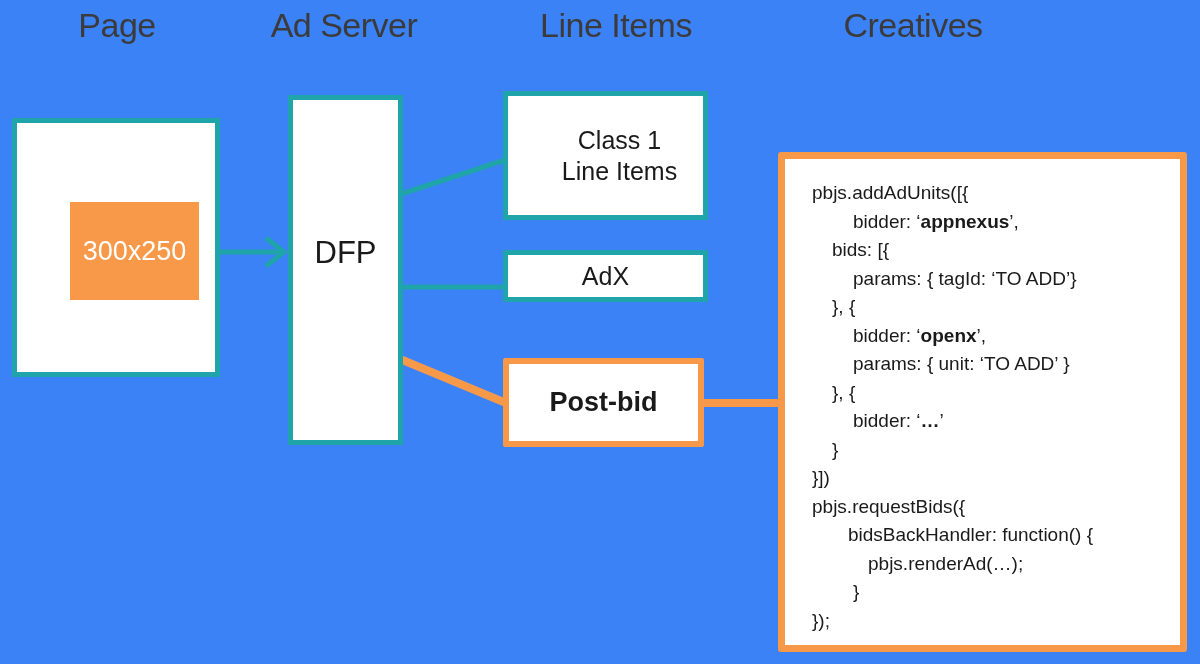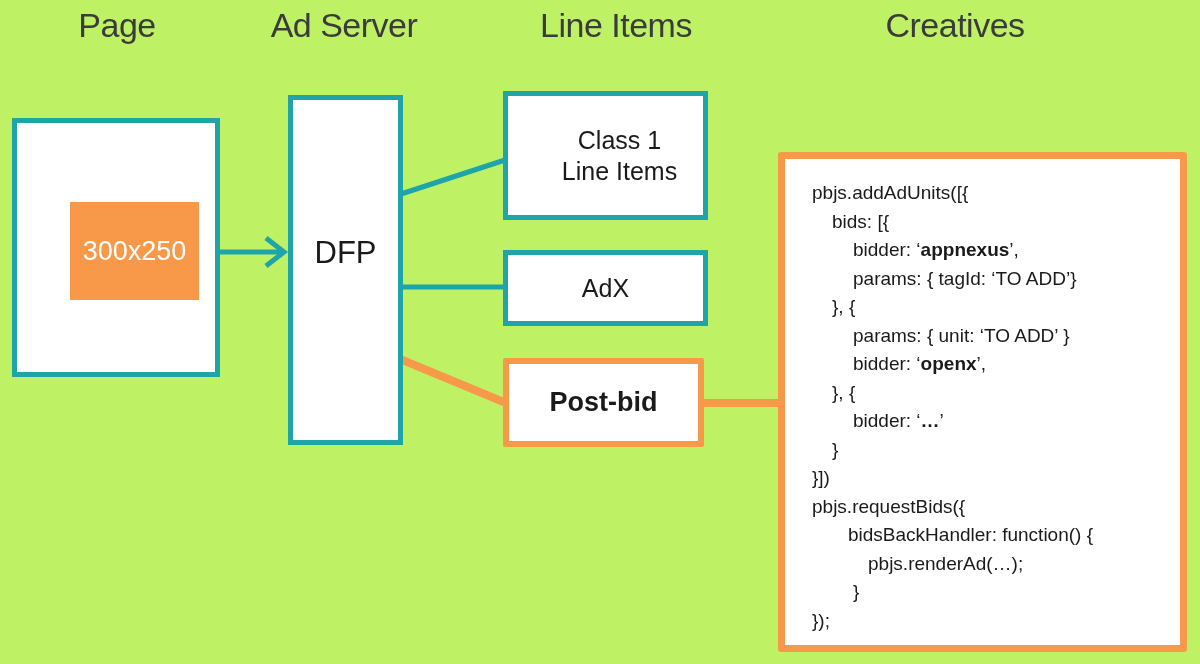--- a/index.html
+++ b/index.html
@@ -1,55 +1,55 @@
 <!DOCTYPE html>
 <html><head>
 <meta charset="utf-8">
 <style>
   html,body{margin:0;padding:0;background:#ffffff;}
   #stage{
-    position:relative;width:1200px;height:664px;background:#bef264;
+    position:relative;width:1200px;height:664px;background:#3b82f6;
     font-family:"Liberation Sans",sans-serif;overflow:hidden;
   }
   .col-header{
     position:absolute;top:6px;transform:translateX(-50%);
     font-size:34px;color:#3b3b3b;letter-spacing:-0.5px;white-space:nowrap;
   }
   .tealbox{position:absolute;border:5px solid #1ea4a9;background:#ffffff;box-sizing:border-box;}
   .orangebox{position:absolute;border:6px solid #f8994a;background:#ffffff;box-sizing:border-box;}
   .center-flex{display:flex;align-items:center;justify-content:center;text-align:center;}
   #page-box{left:12px;top:118px;width:208px;height:259px;}
   #adslot-box{
     left:70px;top:202px;width:129px;height:98px;background:#f8994a;
     color:#ffffff;font-size:27px;
   }
   #dfp-box{left:288px;top:95px;width:115px;height:350px;font-size:31px;color:#1a1a1a;padding-bottom:34px;}
   #class1-box{left:503px;top:91px;width:205px;height:129px;font-size:25px;color:#1a1a1a;line-height:31px;padding-left:28px;}
-  #adx-box{left:503px;top:250px;width:205px;height:76px;font-size:25px;color:#1a1a1a;}
+  #adx-box{left:503px;top:250px;width:205px;height:52px;font-size:25px;color:#1a1a1a;}
   #postbid-box{left:503px;top:358px;width:201px;height:89px;font-size:27px;font-weight:bold;color:#1a1a1a;border-radius:2px;}
   #code-box{
     left:778px;top:152px;width:409px;height:500px;border:7px solid #f8994a;border-radius:3px;
     position:absolute;background:#ffffff;box-sizing:border-box;
     padding:20px 10px 0 27px;
   }
   .code-line{
     font-size:19px;line-height:28.5px;color:#1a1a1a;white-space:pre;
   }
   .code-line .b{font-weight:bold;}
   #connectors{position:absolute;left:0;top:0;width:1200px;height:664px;pointer-events:none;}
 </style>
 </head>
 <body>
 
 <div id="stage">
 
   <div class="col-header" style="left:117px;">Page</div>
   <div class="col-header" style="left:344px;">Ad Server</div>
   <div class="col-header" style="left:616px;">Line Items</div>
-  <div class="col-header" style="left:955px;">Creatives</div>
+  <div class="col-header" style="left:913px;">Creatives</div>
 
   <svg id="connectors" viewBox="0 0 1200 664">
 
     <g>
       <line x1="199" y1="252" x2="282" y2="252" stroke="#1ea4a9" stroke-width="5"></line>
       <polyline points="266,238 284,252 266,266" fill="none" stroke="#1ea4a9" stroke-width="5"></polyline>
     </g>
     <line x1="401" y1="194" x2="505" y2="160" stroke="#1ea4a9" stroke-width="5"></line>
     <line x1="401" y1="287" x2="505" y2="287" stroke="#1ea4a9" stroke-width="5"></line>
     <line x1="400" y1="359" x2="506" y2="403" stroke="#f8994a" stroke-width="8"></line>
@@ -73,26 +73,26 @@
   </div>
   <div id="adx-box" class="tealbox center-flex">
     <span>AdX</span>
   </div>
   <div id="postbid-box" class="orangebox center-flex">
     <span>Post-bid</span>
   </div>
 
   <div id="code-box">
       <div class="code-line" style="padding-left: 0px;"><span>pbjs.addAdUnits([{</span></div>
+      <div class="code-line" style="padding-left: 41px;"><span>bidder: ‘</span><span class="b">appnexus</span><span>’,</span></div>
       <div class="code-line" style="padding-left: 20px;"><span>bids: [{</span></div>
-      <div class="code-line" style="padding-left: 41px;"><span>bidder: ‘</span><span class="b">appnexus</span><span>’,</span></div>
       <div class="code-line" style="padding-left: 41px;"><span>params: { tagId: ‘TO ADD’}</span></div>
       <div class="code-line" style="padding-left: 20px;"><span>}, {</span></div>
+      <div class="code-line" style="padding-left: 41px;"><span>bidder: ‘</span><span class="b">openx</span><span>’,</span></div>
       <div class="code-line" style="padding-left: 41px;"><span>params: { unit: ‘TO ADD’ }</span></div>
-      <div class="code-line" style="padding-left: 41px;"><span>bidder: ‘</span><span class="b">openx</span><span>’,</span></div>
       <div class="code-line" style="padding-left: 20px;"><span>}, {</span></div>
       <div class="code-line" style="padding-left: 41px;"><span>bidder: ‘</span><span class="b">…</span><span>’</span></div>
       <div class="code-line" style="padding-left: 20px;"><span>}</span></div>
       <div class="code-line" style="padding-left: 0px;"><span>}])</span></div>
       <div class="code-line" style="padding-left: 0px;"><span>pbjs.requestBids({</span></div>
       <div class="code-line" style="padding-left: 36px;"><span>bidsBackHandler: function() {</span></div>
       <div class="code-line" style="padding-left: 56px;"><span>pbjs.renderAd(…);</span></div>
       <div class="code-line" style="padding-left: 41px;"><span>}</span></div>
       <div class="code-line" style="padding-left: 0px;"><span>});</span></div>
     </div>

